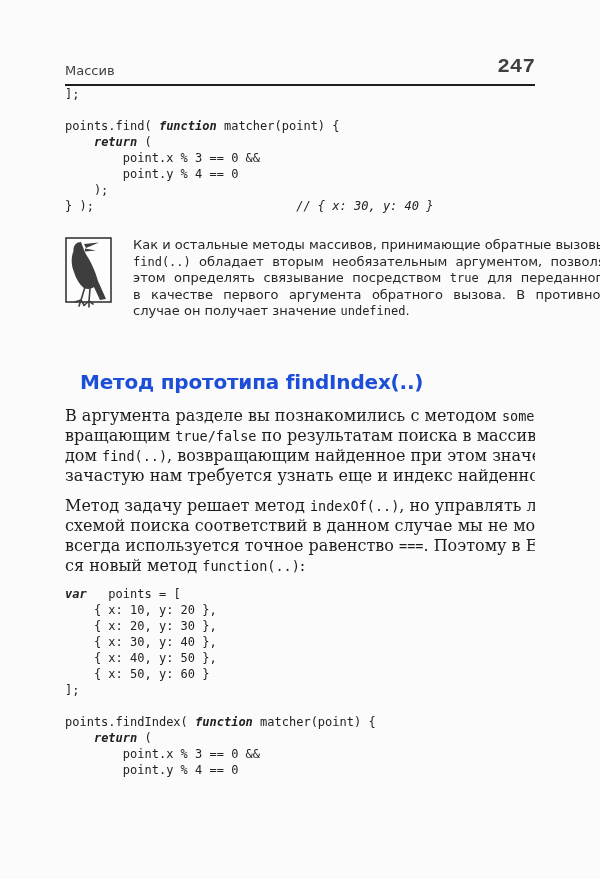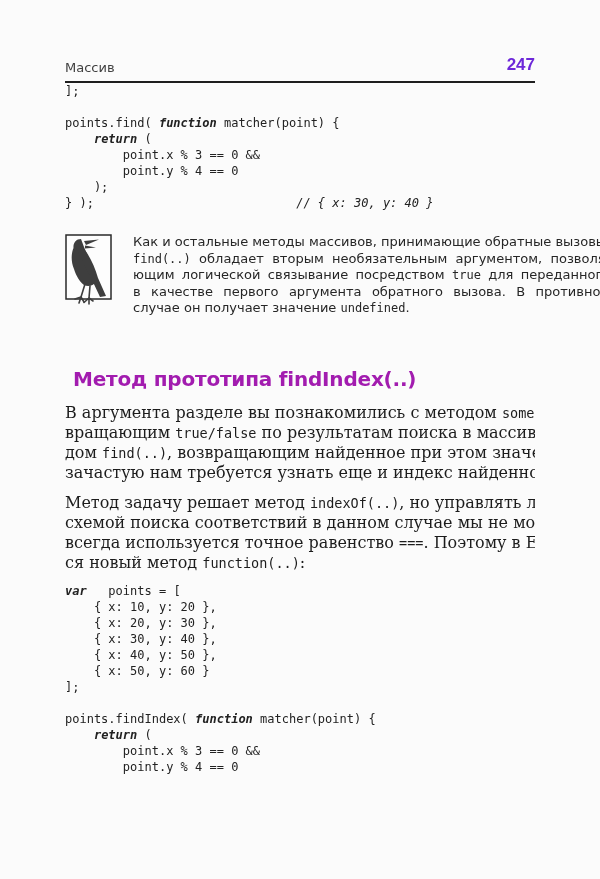--- a/index.html
+++ b/index.html
@@ -7,21 +7,21 @@
     width:600px;height:879px;box-sizing:border-box;
     padding:55px 65px 0 65px;background:#fbfbfb;color:#1c1c1c;
     font-family:"DejaVu Serif",serif;position:relative;overflow:hidden;
   }
   
   .pg-header{
     display:flex;justify-content:space-between;align-items:flex-end;
     border-bottom:2px solid #1e1e1e;padding-bottom:6px;
   }
   .running-title{font-family:"DejaVu Sans",sans-serif;font-size:13px;color:#3f3f3f;}
-  .page-number{font-family:Liberation Sans, sans-serif;font-size:17px;font-weight:bold;color:#6d28d9;}
+  .page-number{font-family:Liberation Mono, monospace;font-size:21px;font-weight:bold;color:#404040;}
   
   pre.code{
     margin:0;font-family:"DejaVu Sans Mono",monospace;
     font-size:12px;line-height:16px;color:#222;
   }
   .code-1{margin-top:34px;}
   .code-2{margin-top:12px;}
   .cl{white-space:pre;height:16px;}
   .b{font-weight:bold;font-style:italic;}
   .i{font-style:italic;}
@@ -30,21 +30,21 @@
   .crow-box{flex:0 0 auto;width:47px;height:66px;margin-right:21px;position:relative;}
   .crow-box svg{overflow:visible;display:block;}
   .note-text{
     flex:1;font-family:"DejaVu Sans",sans-serif;font-size:13px;
     line-height:16.6px;color:#262626;
   }
   .note-text .m{font-family:"DejaVu Sans Mono",monospace;font-size:12px;}
   
   h1.section-heading{
     font-family:"DejaVu Sans",sans-serif;font-size:20px;font-weight:bold;
-    margin:50px 0 12px 8px;color:#a21caf;letter-spacing:-0.2px;
+    margin:50px 0 12px 15px;color:#1d4ed8;letter-spacing:-0.2px;
   }
   
   .body-para{margin:0 0 10px 0;font-size:16px;line-height:20px;color:#1c1c1c;}
   .body-para .m{font-family:"DejaVu Sans Mono",monospace;font-size:13.5px;}
   
   .jline{
     text-align:justify;text-align-last:justify;
     white-space:nowrap;overflow:hidden;
   }
   .jline.last{text-align-last:left;}
@@ -75,21 +75,21 @@
           <path d="M20,50 L16,63"></path>
           <path d="M25,52 L24,64"></path>
           <path d="M16,63 L10,65 M16,63 L14,69 M16,63 L19,68"></path>
           <path d="M24,64 L19,68.5 M24,64 L24,70 M24,64 L28,67"></path>
         </g>
       </svg>
     </div>
     <div class="note-text">
         <div class="jline"><span>Как и остальные методы массивов, принимающие обратные вызовы,</span></div>
         <div class="jline"><span class="m">find(..)</span><span> обладает вторым необязательным аргументом, позволя-</span></div>
-        <div class="jline"><span>ющим логической связывание посредством </span><span class="m">true</span><span> для переданного</span></div>
+        <div class="jline"><span>этом определять связывание посредством </span><span class="m">true</span><span> для переданного</span></div>
         <div class="jline"><span>в качестве первого аргумента обратного вызова. В противном</span></div>
         <div class="jline last"><span>случае он получает значение </span><span class="m">undefined</span><span>.</span></div>
       </div>
   </div>
 
   <h1 class="section-heading">Метод прототипа findIndex(..)</h1>
 
   <div class="body-para">
       <div class="jline"><span>В аргумента разделе вы познакомились с методом </span><span class="m">some(..)</span></div>
       <div class="jline"><span>вращающим </span><span class="m">true/false</span><span> по результатам поиска в массиве, и с мето-</span></div>

